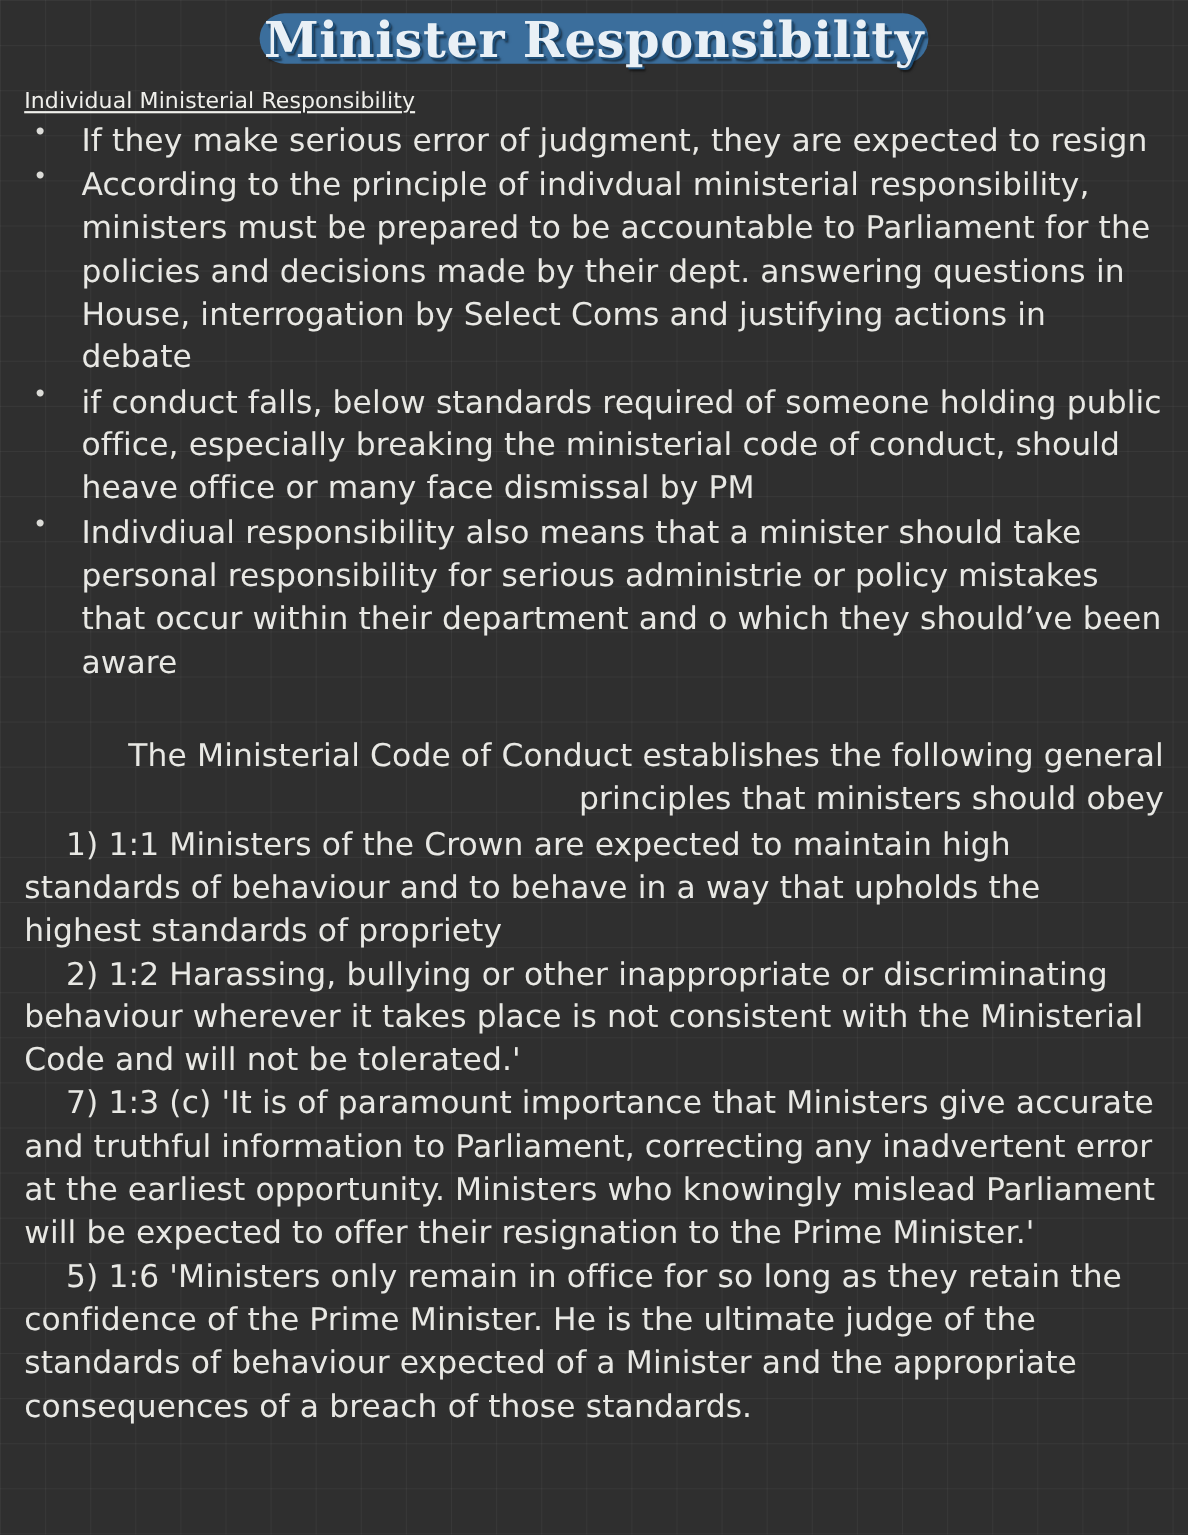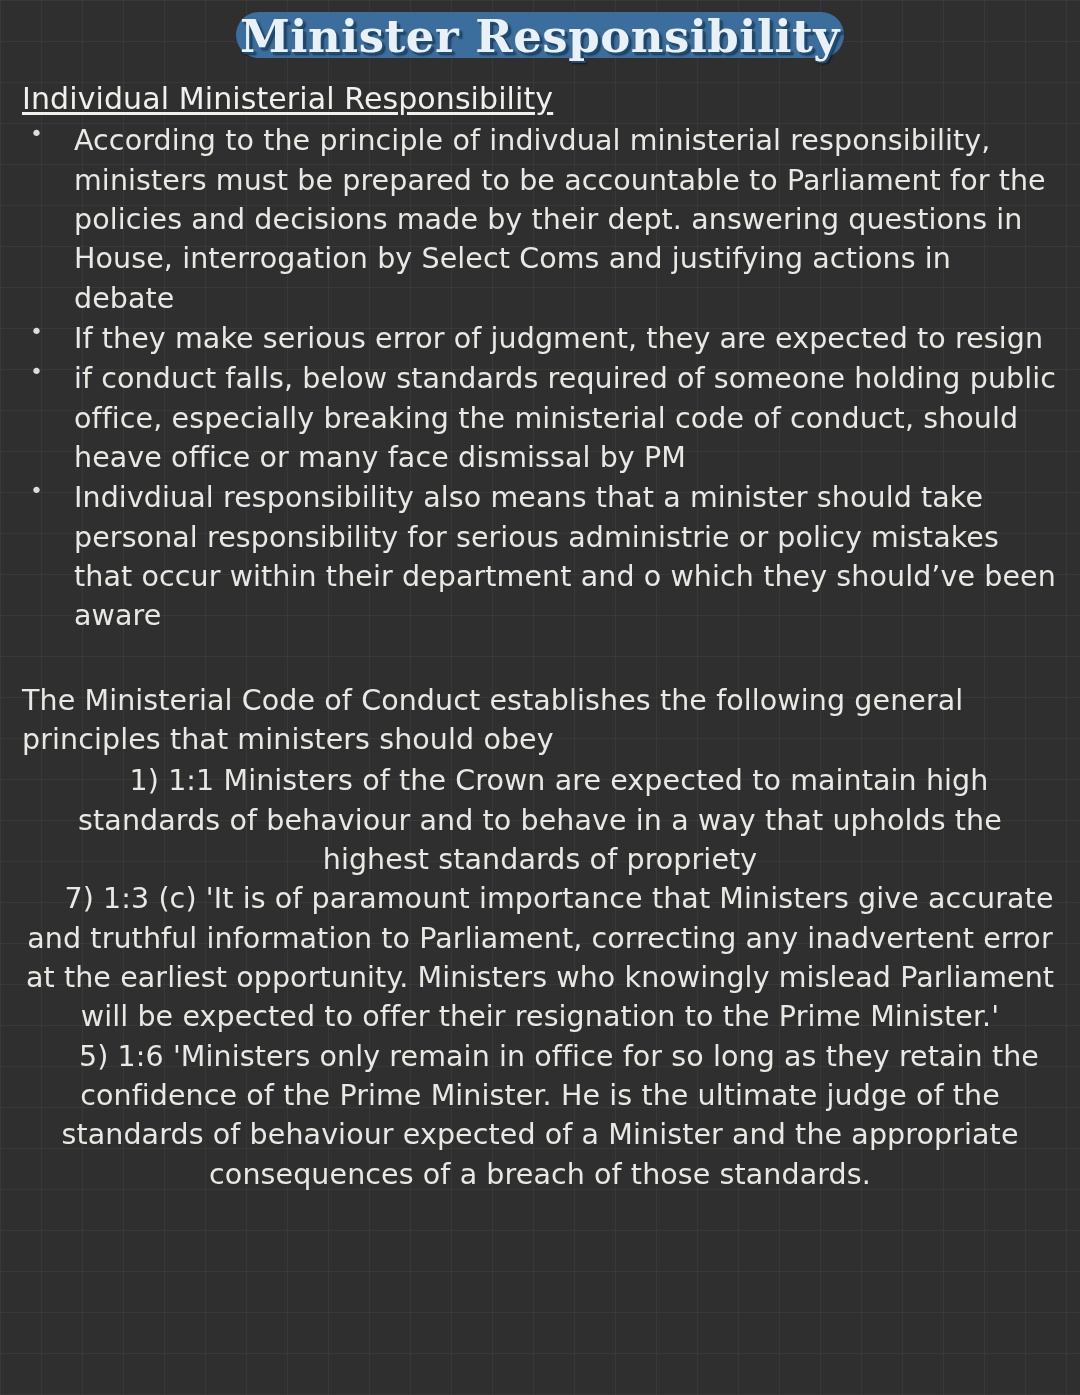--- a/index.html
+++ b/index.html
@@ -71,21 +71,21 @@
     padding: 6px 22px 0 22px;
     color: #e8e8e4;
     font-size: 28.5px;
     line-height: 1.38;
     letter-spacing: 0.1px;
   }
 
   .section-heading {
     text-decoration: underline;
     text-underline-offset: 3px;
-    font-size: 30px;
+    font-size: 20px;
     margin-bottom: 2px;
     color: #f0f0ec;
   }
 
   ul.bullets {
     list-style: none;
     margin: 0;
     padding: 0;
   }
   ul.bullets > li {
@@ -101,25 +101,25 @@
     font-size: 22px;
     color: #dcdcd8;
   }
 
   .spacer {
     height: 44px;
   }
 
   .para {
     margin: 0 0 2px 0;
+    text-align: right;
   }
   .code-item {
     margin: 0;
     text-indent: 38px;
-    text-align: center;
   }
 
   
   .content, .title-text {
     -webkit-font-smoothing: antialiased;
   }
 </style>
 </head>
 <body>
 
@@ -130,28 +130,29 @@
   <div class="title-bar">
     <div class="ribbon"></div>
     <div class="title-text">Minister Responsibility</div>
   </div>
 
   <div class="content">
 
     <div class="section-heading">Individual Ministerial Responsibility</div>
 
     <ul class="bullets">
+      <li>If they make serious error of judgment, they are expected to resign</li>
       <li>According to the principle of indivdual ministerial responsibility, ministers must be prepared to be accountable to Parliament for the policies and decisions made by their dept. answering questions in House, interrogation by Select Coms and justifying actions in debate</li>
-      <li>If they make serious error of judgment, they are expected to resign</li>
       <li>if conduct falls, below standards required of someone holding public office, especially breaking the ministerial code of conduct, should heave office or many face dismissal by PM</li>
       <li>Indivdiual responsibility also means that a minister should take personal responsibility for serious administrie or policy mistakes that occur within their department and o which they should’ve been aware</li>
     </ul>
 
     <div class="spacer"></div>
 
     <p class="para">The Ministerial Code of Conduct establishes the following general principles that ministers should obey</p>
 
     <p class="code-item">1) 1:1 Ministers of the Crown are expected to maintain high standards of behaviour and to behave in a way that upholds the highest standards of propriety</p>
+    <p class="code-item">2) 1:2 Harassing, bullying or other inappropriate or discriminating behaviour wherever it takes place is not consistent with the Ministerial Code and will not be tolerated.'</p>
     <p class="code-item">7)  1:3 (c) 'It is of paramount importance that Ministers give accurate and truthful information to Parliament, correcting any inadvertent error at the earliest opportunity. Ministers who knowingly mislead Parliament will be expected to offer their resignation to the Prime Minister.'</p>
     <p class="code-item">5) 1:6 'Ministers only remain in office for so long as they retain the confidence of the Prime Minister. He is the ultimate judge of the standards of behaviour expected of a Minister and the appropriate consequences of a breach of those standards.</p>
 
   </div>
 </div>
 
 </body></html>

